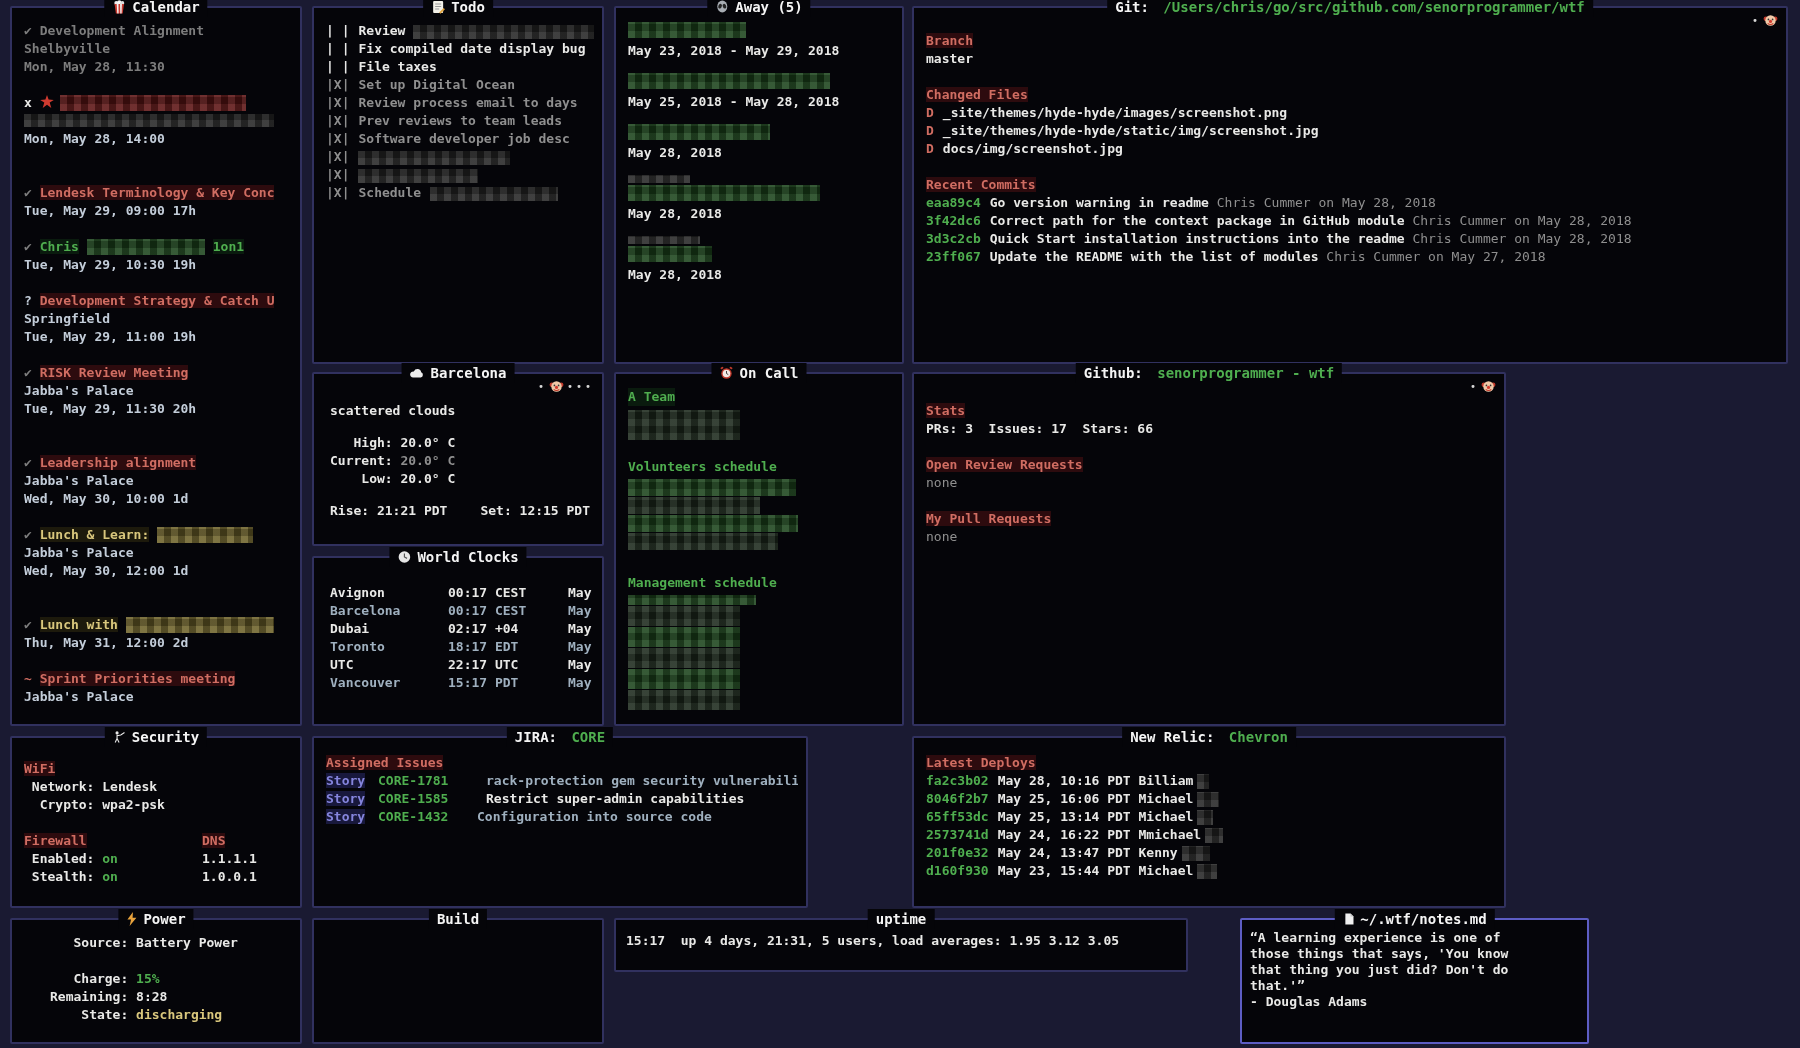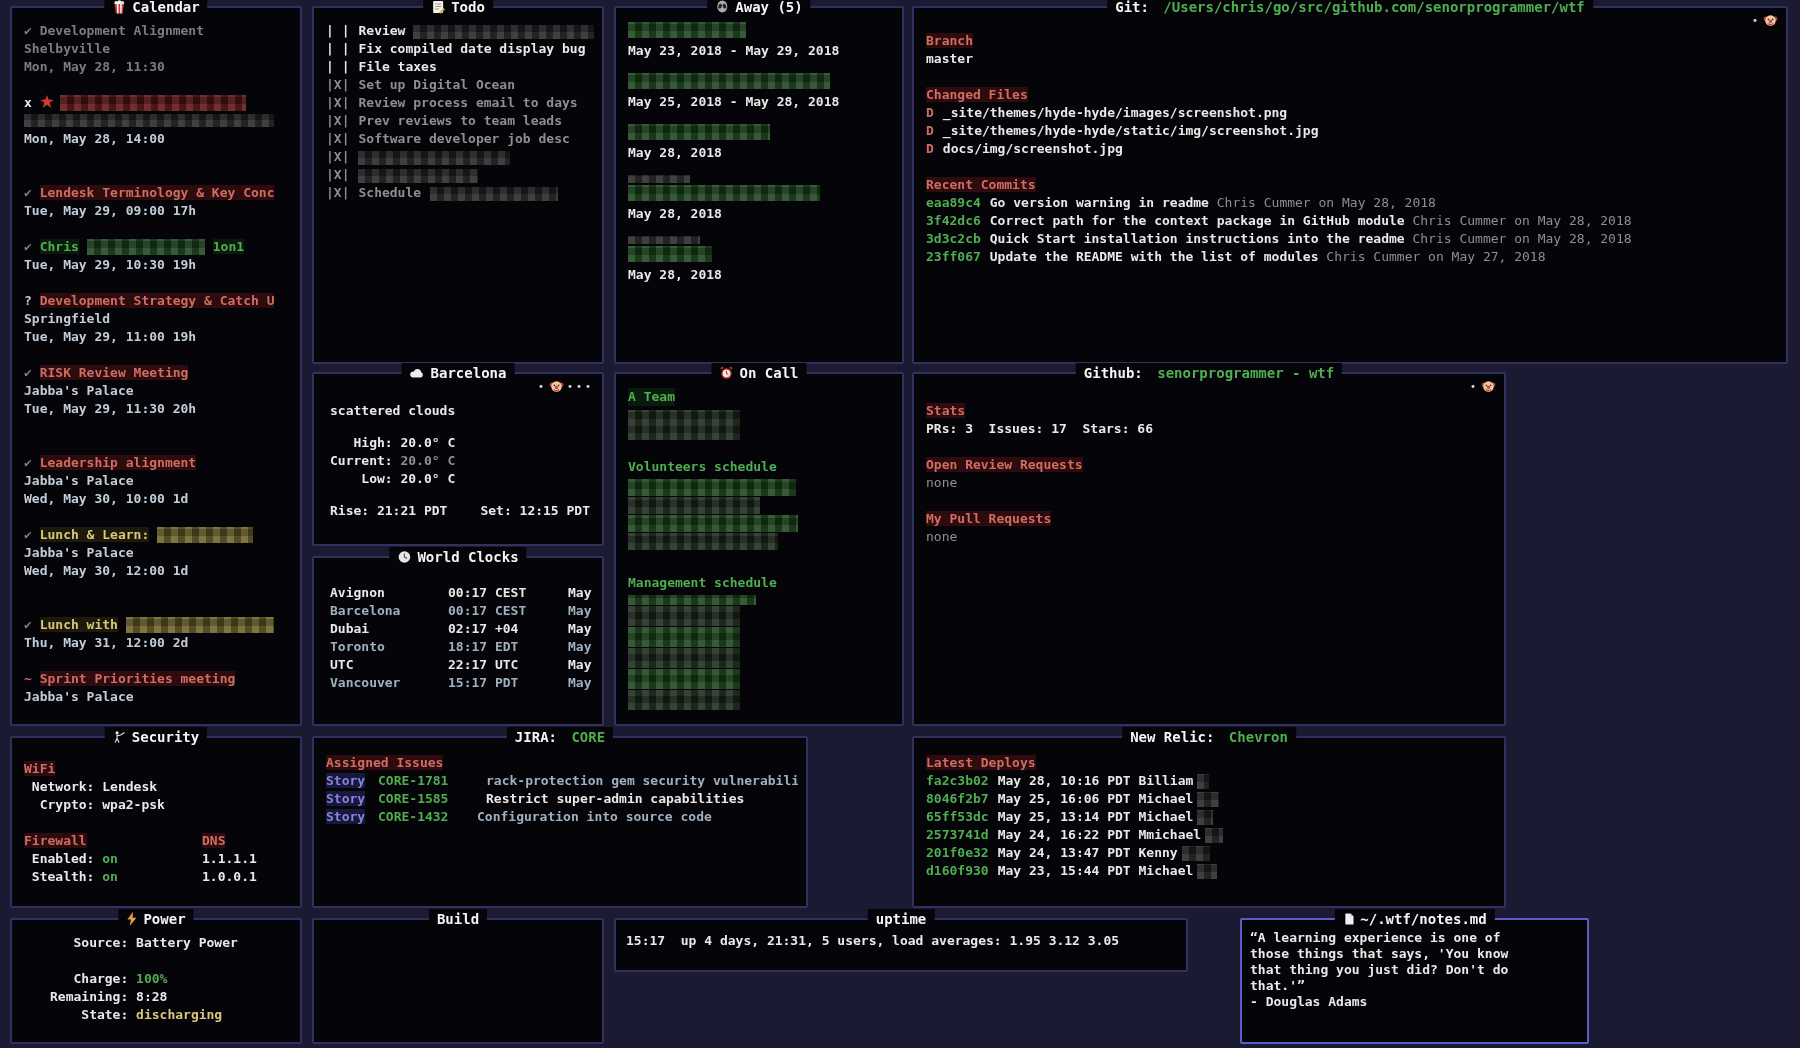--- a/index.html
+++ b/index.html
@@ -361,21 +361,21 @@
 
 <section class="panel" style="left:10px;top:918px;width:292px;height:126px;">
   <div class="ptitle">
     <svg width="11" height="14" viewBox="0 0 11 14">
         <polygon points="6.5,0 1,7.5 4.6,7.5 3.2,14 10,5.8 6.2,5.8" fill="#e8a33d"></polygon>
       </svg>
     <span>Power</span>
   </div>
   <div class="pbody" style="top:14px;left:38px;">
     <div class="ln"><span class="pre c-w">   Source: </span><span class="c-w">Battery Power</span></div>
-    <div class="ln" style="margin-top:18px;"><span class="pre c-w">   Charge: </span><span class="c-grn">100%</span></div>
+    <div class="ln" style="margin-top:18px;"><span class="pre c-w">   Charge: </span><span class="c-grn">15%</span></div>
     <div class="ln"><span class="pre c-w">Remaining: </span><span class="c-w">8:28</span></div>
     <div class="ln"><span class="pre c-w">    State: </span><span class="c-yel">discharging</span></div>
   </div>
 </section>
 
 <section class="panel" style="left:312px;top:918px;width:292px;height:126px;">
   <div class="ptitle">
     <span>Build</span>
   </div>
 </section>

